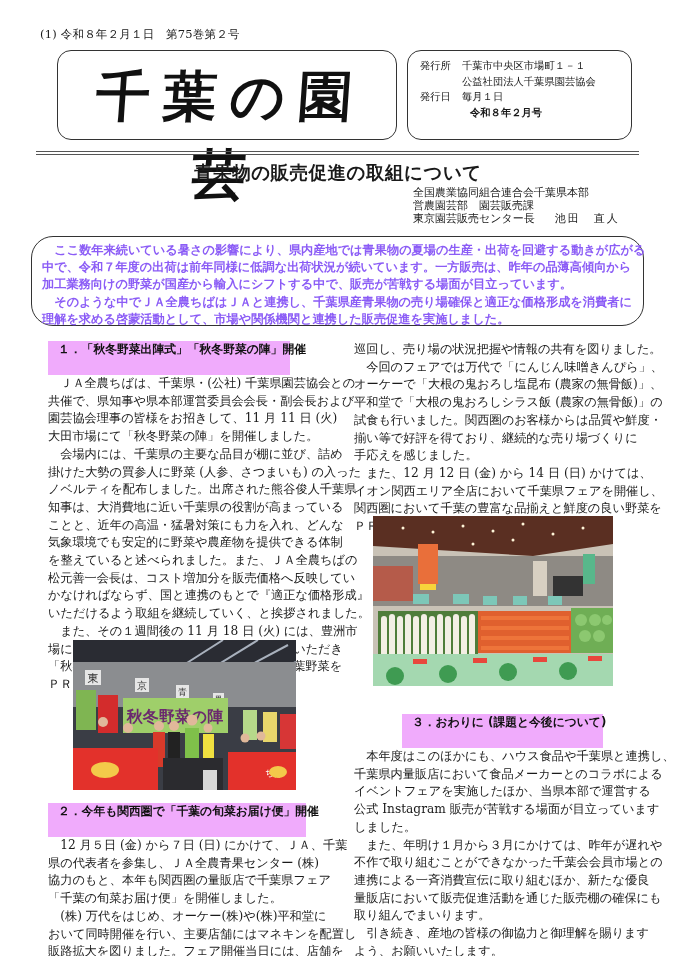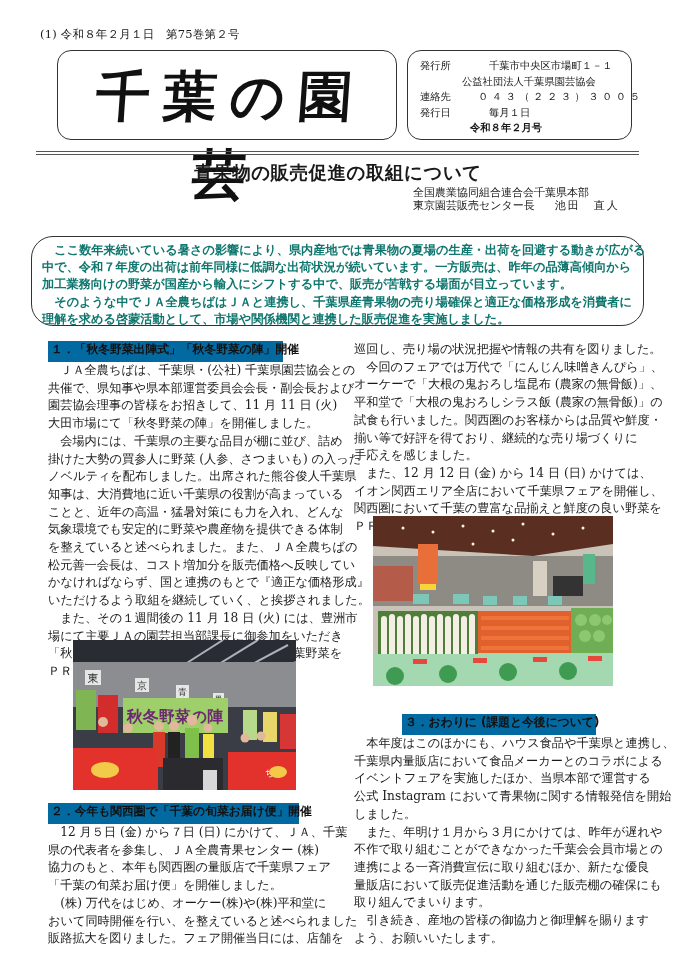--- a/index.html
+++ b/index.html
@@ -8,44 +8,44 @@
   .abs { position:absolute; }
   .issue-line { left:40px; top:27px; font-size:11.5px; white-space:nowrap; letter-spacing:0.2px; }
   .masthead { left:57px; top:50px; width:340px; height:90px; border:1.3px solid #333;
               border-radius:14px; box-sizing:border-box; }
   .masthead-title { position:absolute; left:12px; top:6px; width:316px; text-align:center;
               font-family:"DejaVu Serif",serif; font-weight:bold; font-size:54px;
               letter-spacing:13px; line-height:78px; color:#111; transform:skewX(-4deg); }
   .pubbox { left:407px; top:50px; width:225px; height:90px; border:1.3px solid #333;
             border-radius:14px; box-sizing:border-box; padding:7px 0 0 12px;
             font-family:"DejaVu Sans",sans-serif; font-size:10.3px; line-height:15.5px; }
-  .pub-row { display:flex; white-space:nowrap;gap:27px; }
+  .pub-row { display:flex; white-space:nowrap; }
   .pub-label { width:42px; display:inline-block; }
   .pub-indent { padding-left:42px; }
   .pub-wide { letter-spacing:3.5px; }
   .pub-bold { font-weight:bold; padding-left:50px; }
   .rule { left:36px; width:603px; height:1.4px; background:#555; }
   .headline { left:0; width:676px; top:160px; text-align:center;
               font-family:"DejaVu Sans",sans-serif; font-weight:bold; font-size:18.5px;
               letter-spacing:0.5px; }
   .byline { left:413px; top:186px; font-family:"DejaVu Sans",sans-serif; font-size:11px;
             line-height:13px; white-space:nowrap; }
   .byline-name { display:inline-block; margin-left:20px; letter-spacing:2px; }
   .lead { left:31px; top:236px; width:613px; height:90px; border:1.3px solid #333;
           border-radius:22px; box-sizing:border-box; padding:5px 0 0 10px;
           font-family:"DejaVu Sans",sans-serif; font-weight:bold; font-size:12.2px;
-          line-height:17.2px; color:#0f766e; }
+          line-height:17.2px; color:#8b5cf6; }
   .lead p { margin:0; white-space:nowrap; }
   .col { font-family:"DejaVu Serif","Liberation Serif",serif; font-size:12.2px;
          line-height:17.7px; color:#1a1a1a; }
   .col p { margin:0; white-space:nowrap; }
   .col-left { left:48px; width:290px; }
   .col-right { left:354px; width:290px; }
-  .sec-head { background:#0369a1; font-family:"DejaVu Sans",sans-serif; font-weight:bold;
-              font-size:11.8px; height:21px; line-height:17px; padding-left:3px;
+  .sec-head { background:#f0abfc; font-family:"DejaVu Sans",sans-serif; font-weight:bold;
+              font-size:11.8px; height:34px; line-height:17px; padding-left:10px;
               white-space:nowrap; color:#111; }
   .photo { overflow:hidden; }
   .photo svg { display:block; }
 </style>
 </head>
 <body>
 
 <div class="abs issue-line">(1) 令和８年２月１日　第75巻第２号</div>
 
 <div class="abs masthead">
@@ -54,39 +54,36 @@
 
 <div class="abs pubbox">
   <div class="pub-row">
     <span class="pub-label">発行所</span>
     <span>千葉市中央区市場町１－１</span>
   </div>
   <div class="pub-row pub-indent">
     <span>公益社団法人千葉県園芸協会</span>
   </div>
   <div class="pub-row">
-    <span class="pub-label">連絡先</span>
-    <span class="pub-wide">０４３（２２３）３００５</span>
-  </div>
-  <div class="pub-row">
     <span class="pub-label">発行日</span>
     <span>毎月１日</span>
   </div>
   <div class="pub-row pub-bold">
     <span>令和８年２月号</span>
   </div>
 </div>
 
 <div class="abs rule" style="top:151px;"></div>
 <div class="abs rule" style="top:154px;"></div>
 
 <div class="abs headline">青果物の販売促進の取組について</div>
 
 <div class="abs byline">
   <div>全国農業協同組合連合会千葉県本部</div>
+  <div>営農園芸部　園芸販売課</div>
   <div>
     <span>東京園芸販売センター長</span><span class="byline-name">池田　直人</span>
   </div>
 </div>
 
 <div class="abs lead">
   <p>　ここ数年来続いている暑さの影響により、県内産地では青果物の夏場の生産・出荷を回避する動きが広がる</p>
   <p>中で、令和７年度の出荷は前年同様に低調な出荷状況が続いています。一方販売は、昨年の品薄高傾向から</p>
   <p>加工業務向けの野菜が国産から輸入にシフトする中で、販売が苦戦する場面が目立っています。</p>
   <p>　そのような中でＪＡ全農ちばはＪＡと連携し、千葉県産青果物の売り場確保と適正な価格形成を消費者に</p>
@@ -172,21 +169,21 @@
   </svg>
 </div>
 
 <div class="abs col col-left" style="top:803px;">
   <div class="sec-head" style="width:248px;">２．今年も関西圏で「千葉の旬菜お届け便」開催</div>
   <p>　12 月５日 (金) から７日 (日) にかけて、ＪＡ、千葉</p>
   <p>県の代表者を参集し、ＪＡ全農青果センター (株)</p>
   <p>協力のもと、本年も関西圏の量販店で千葉県フェア</p>
   <p>「千葉の旬菜お届け便」を開催しました。</p>
   <p>　(株) 万代をはじめ、オーケー(株)や(株)平和堂に</p>
-  <p>おいて同時開催を行い、を整えていると述べられました</p>
+  <p>おいて同時開催を行い、主要店舗にはマネキンを配置し</p>
   <p>販路拡大を図りました。フェア開催当日には、店舗を</p>
 </div>
 
 <div class="abs col col-right" style="top:341px;">
   <p>巡回し、売り場の状況把握や情報の共有を図りました。</p>
   <p>　今回のフェアでは万代で「にんじん味噌きんぴら」、</p>
   <p>オーケーで「大根の鬼おろし塩昆布 (農家の無骨飯)」、</p>
   <p>平和堂で「大根の鬼おろしシラス飯 (農家の無骨飯)」の</p>
   <p>試食も行いました。関西圏のお客様からは品質や鮮度・</p>
   <p>揃い等で好評を得ており、継続的な売り場づくりに</p>
@@ -275,21 +272,21 @@
         <rect x="215" y="140" width="14" height="5"></rect>
     </g>
   </svg>
 </div>
 
 <div class="abs col col-right" style="top:714px;">
   <div class="sec-head" style="width:191px;margin-left:48px;">３．おわりに (課題と今後について)</div>
   <p>　本年度はこのほかにも、ハウス食品や千葉県と連携し、</p>
   <p>千葉県内量販店において食品メーカーとのコラボによる</p>
   <p>イベントフェアを実施したほか、当県本部で運営する</p>
-  <p>公式 Instagram において青果物に関する情報発信を開始</p>
+  <p>公式 Instagram 販売が苦戦する場面が目立っています</p>
   <p>しました。</p>
   <p>　また、年明け１月から３月にかけては、昨年が遅れや</p>
   <p>不作で取り組むことができなかった千葉会会員市場との</p>
   <p>連携による一斉消費宣伝に取り組むほか、新たな優良</p>
   <p>量販店において販売促進活動を通じた販売棚の確保にも</p>
   <p>取り組んでまいります。</p>
   <p>　引き続き、産地の皆様の御協力と御理解を賜ります</p>
   <p>よう、お願いいたします。</p>
 </div>
 

